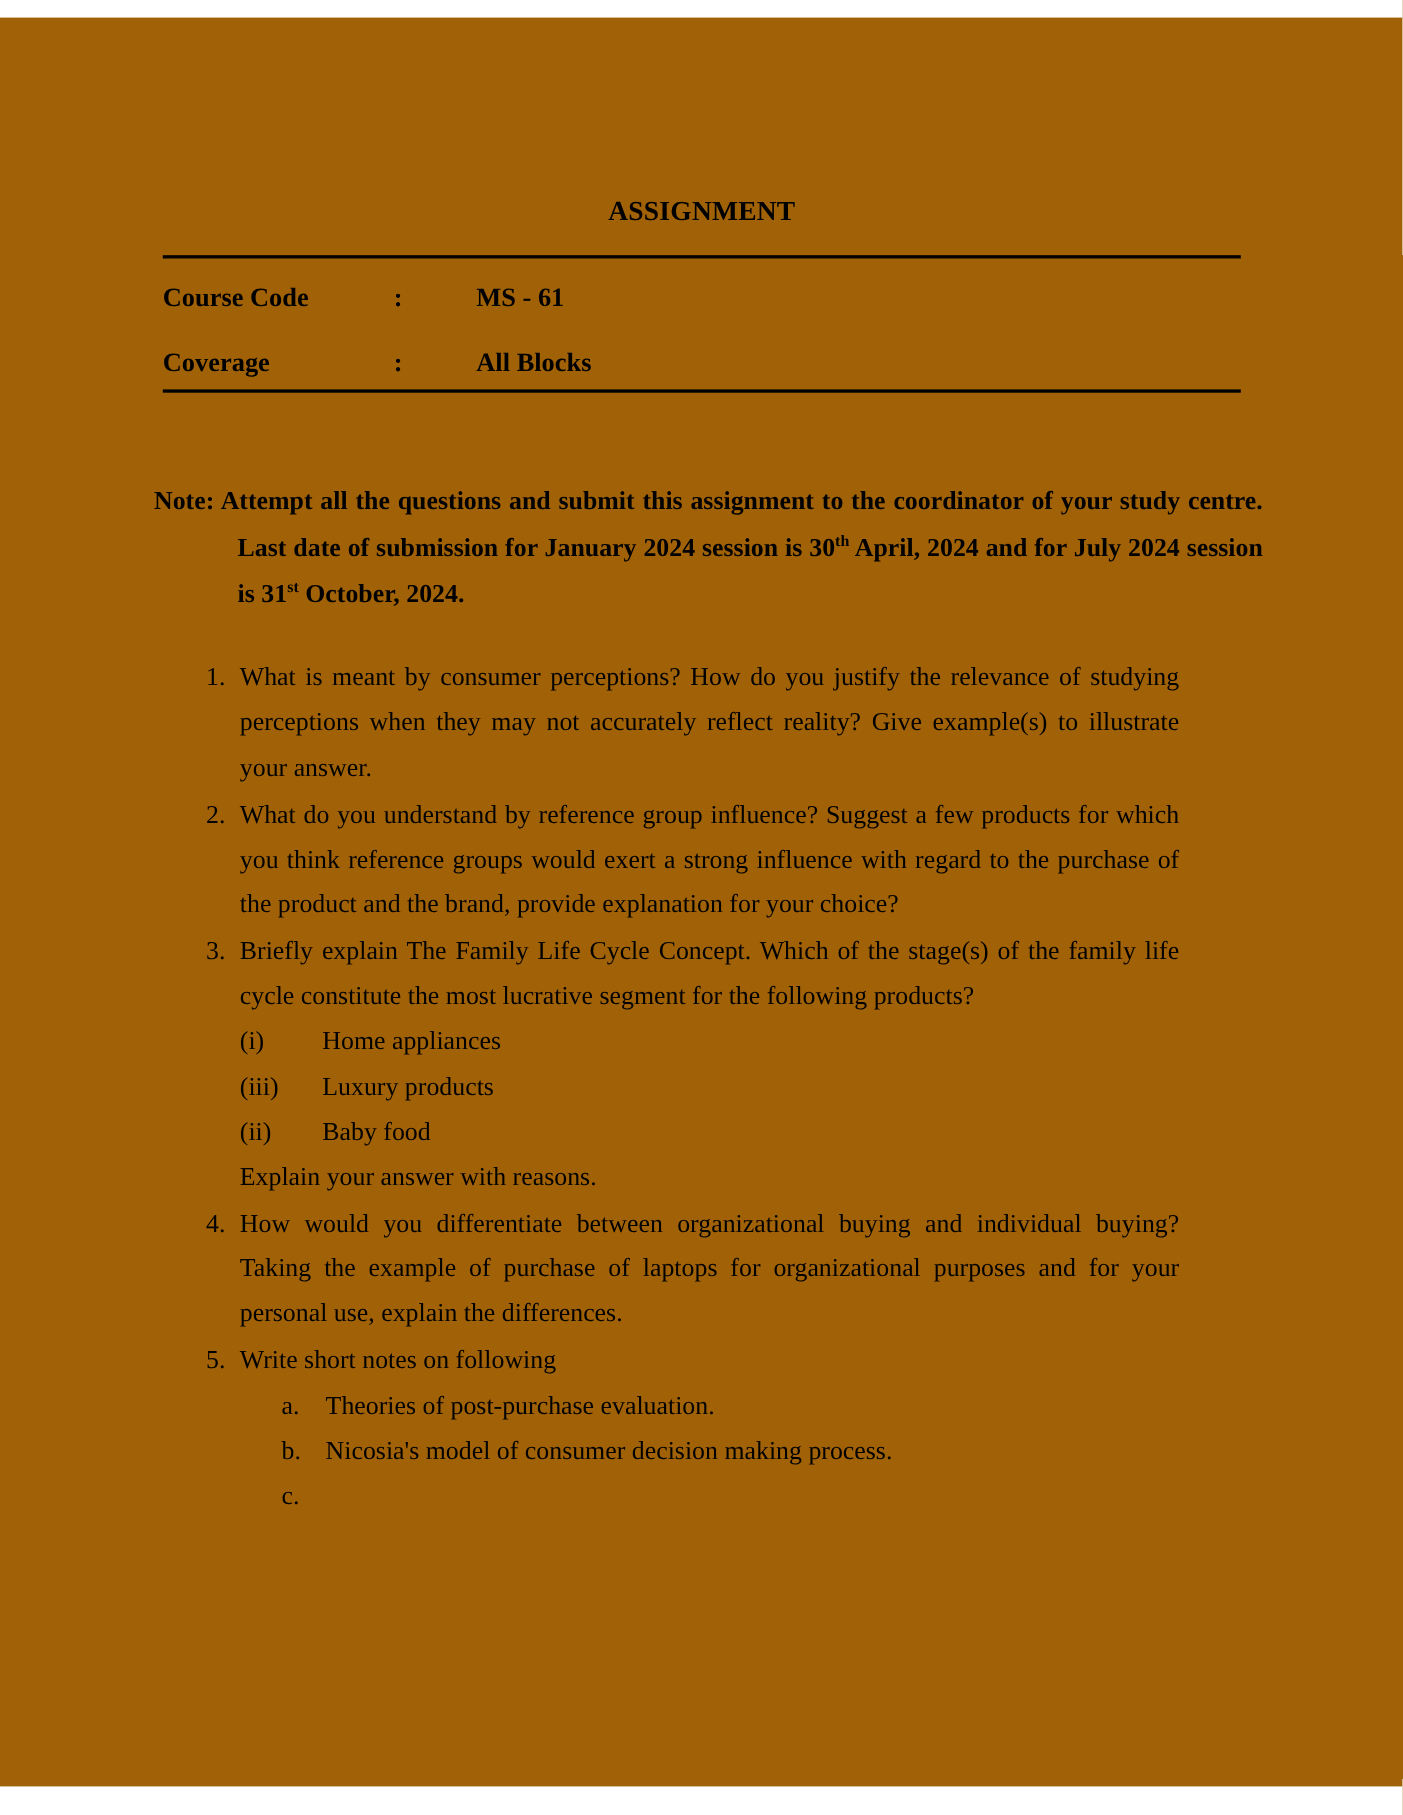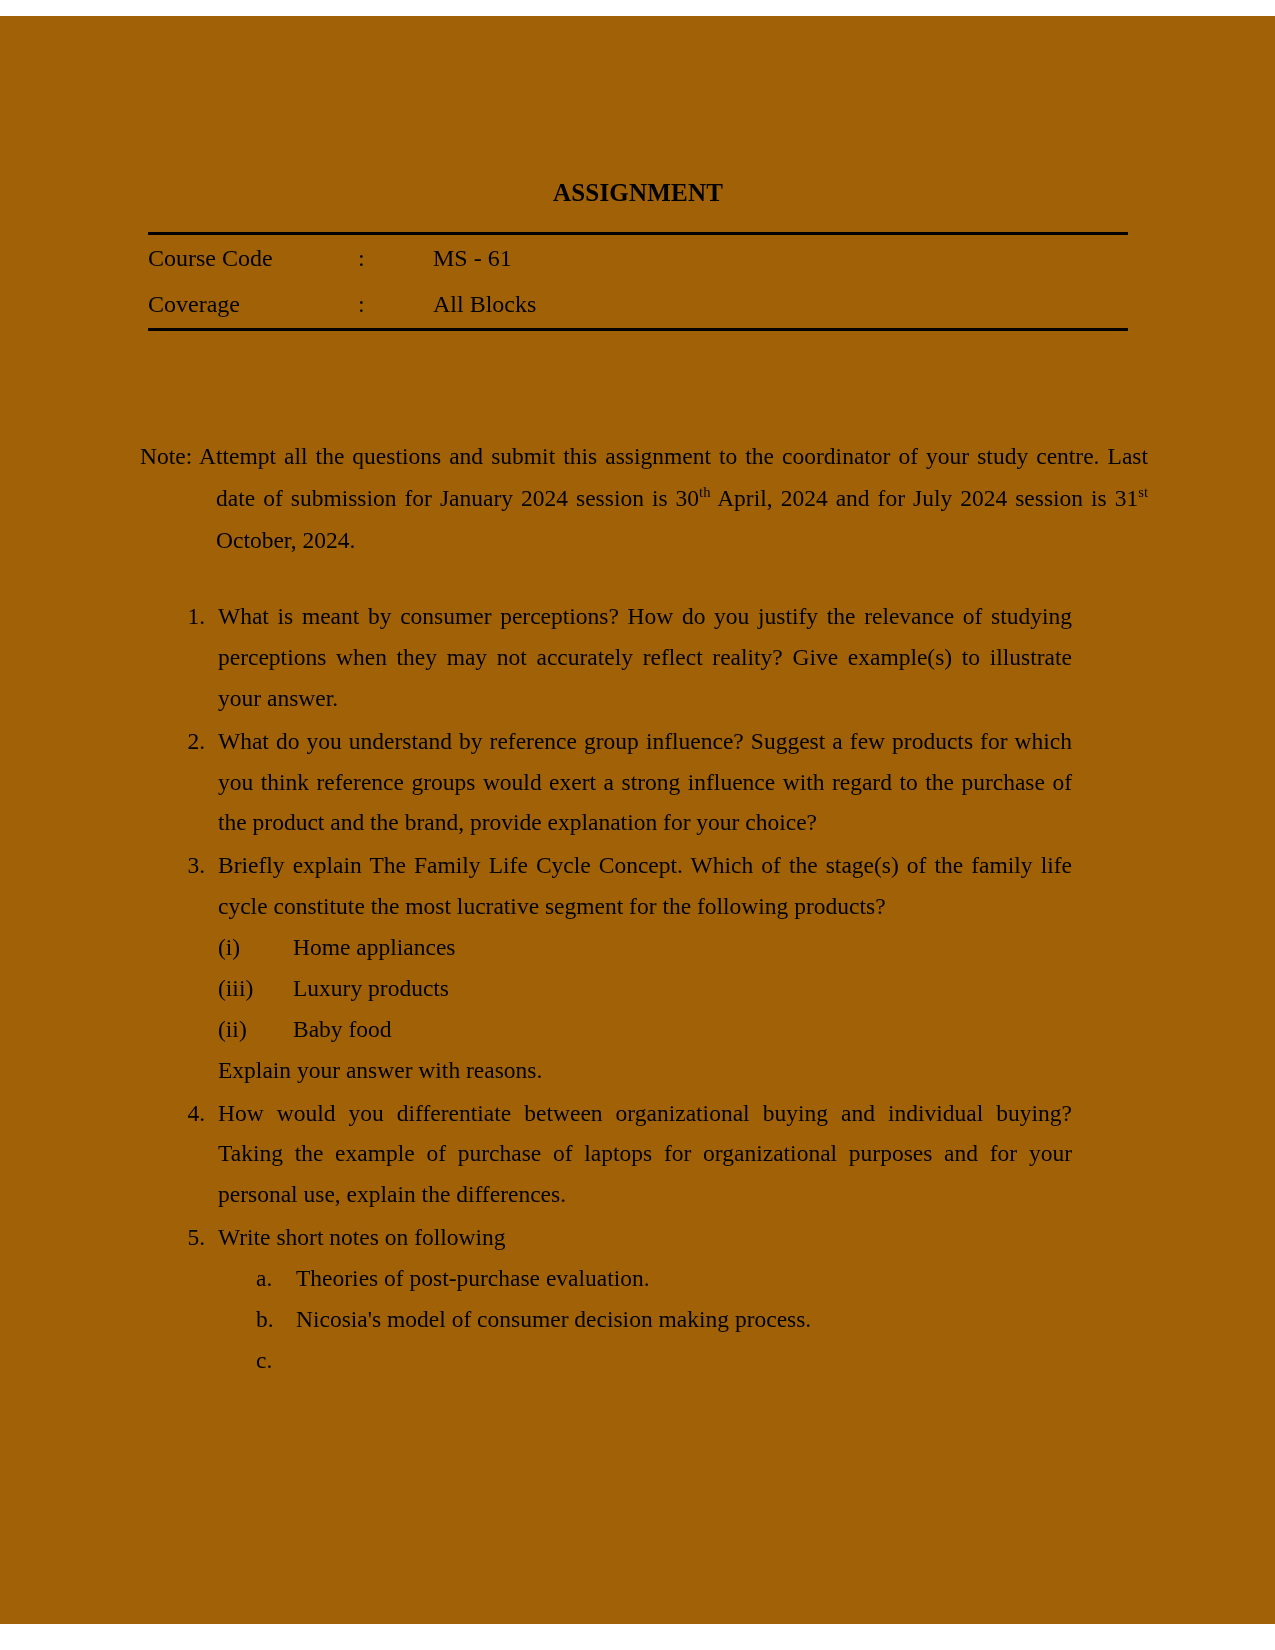--- a/index.html
+++ b/index.html
@@ -43,37 +43,37 @@
     width: 980px;
     border-top: 3px solid #000;
     border-bottom: 3px solid #000;
     border-collapse: collapse;
   }
   .meta-table table {
     border-collapse: collapse;
     width: 100%;
   }
   .meta-table td {
-    font-weight: normal;
+    font-weight: bold;
     font-size: 24px;
-    padding: 9px 0 9px 0;
+    padding: 22px 0 9px 0;
     vertical-align: top;
     line-height: 1.18;
   }
   .col-label { width: 210px; }
   .col-colon { width: 75px; }
   .col-value { width: auto; }
 
   
   .note {
     position: absolute;
     left: 140px;
     top: 420px;
     width: 932px;
-    font-weight: normal;
+    font-weight: bold;
     font-size: 23.5px;
     line-height: 1.78;
     text-align: justify;
     text-indent: 0;
   }
   .note-hang {
     padding-left: 76px;
     text-indent: -76px;
   }
   sup {

